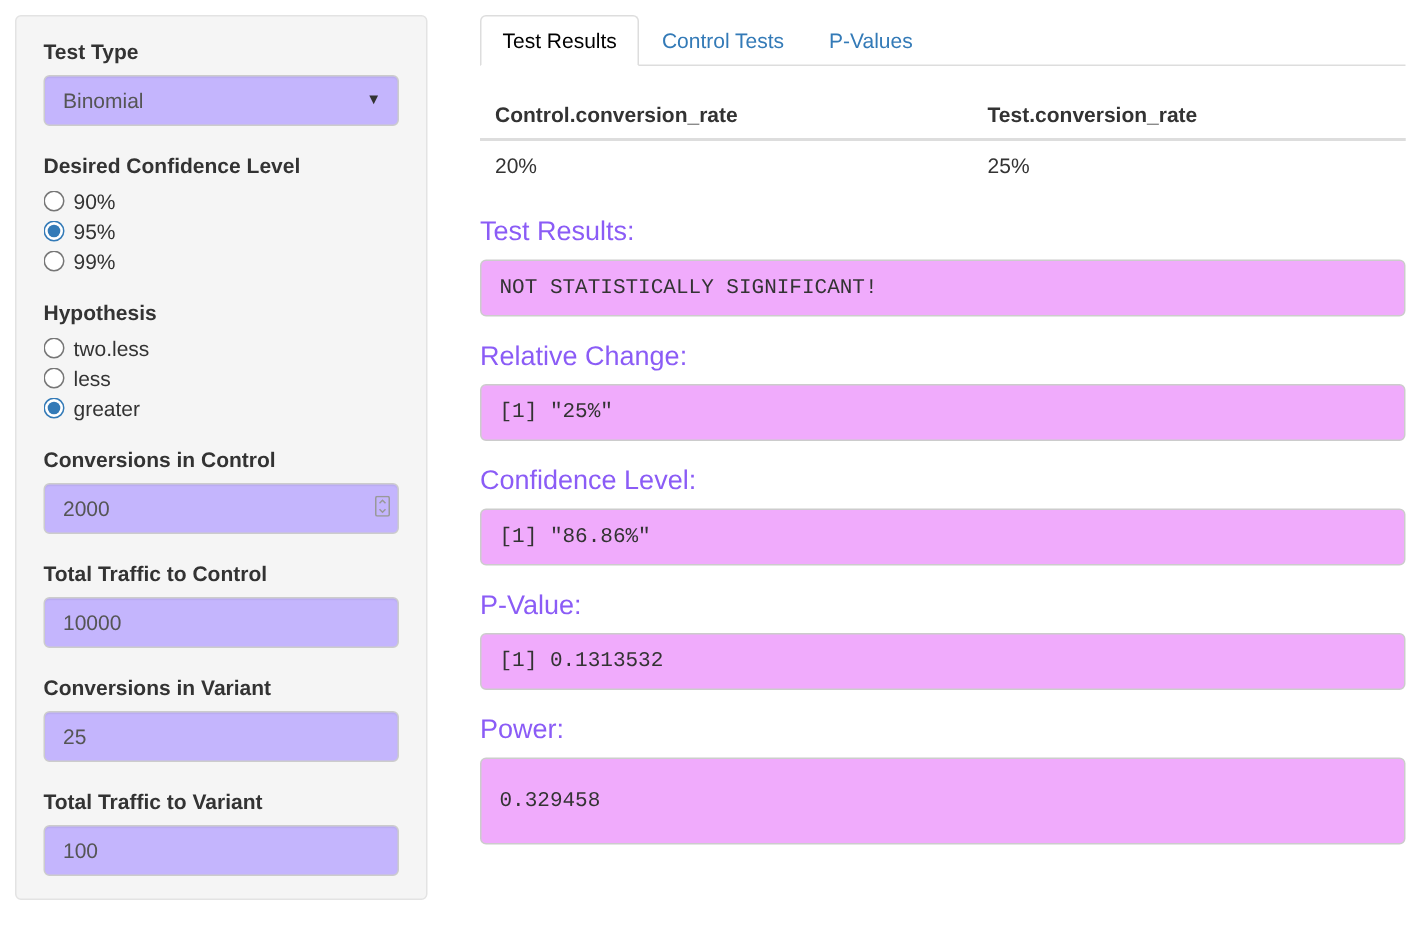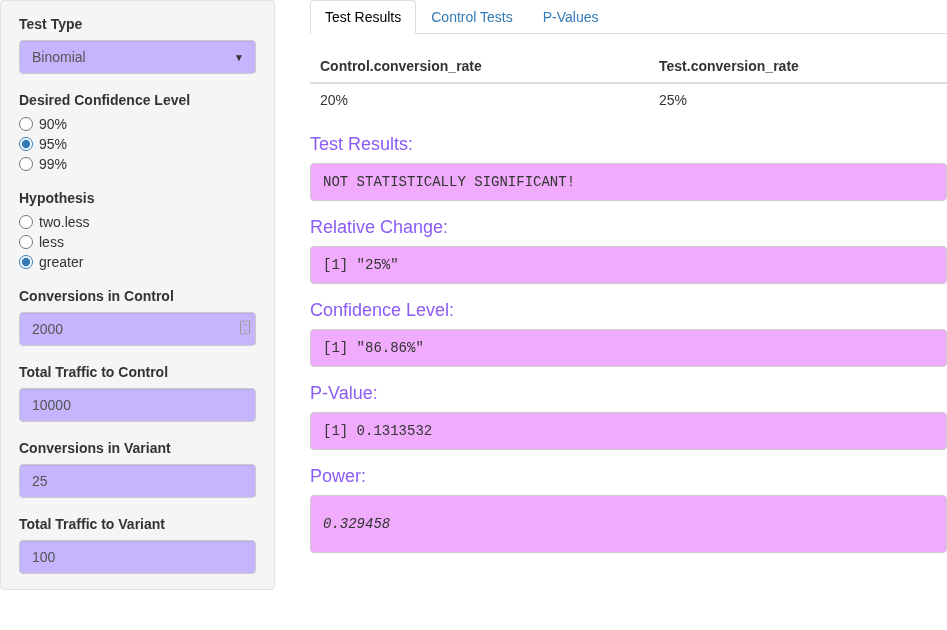--- a/index.html
+++ b/index.html
@@ -6,20 +6,21 @@
   body {
     margin: 0;
     font-family: "Helvetica Neue", Helvetica, Arial, sans-serif;
     font-size: 14px;
     color: #333;
     background: #fff;
     width: 947px;
   }
   .container {
     display: flex;
+    padding: 10px;
   }
   .sidebar {
     width: 275px;
     background: #f5f5f5;
     border: 1px solid #e3e3e3;
     border-radius: 4px;
     padding: 15px 18px;
     flex-shrink: 0;
   }
   .main {
@@ -246,16 +247,16 @@
     <h3 class="section-heading">Relative Change:</h3>
     <pre class="code-block">[1] "25%"</pre>
 
     <h3 class="section-heading">Confidence Level:</h3>
     <pre class="code-block">[1] "86.86%"</pre>
 
     <h3 class="section-heading">P-Value:</h3>
     <pre class="code-block">[1] 0.1313532</pre>
 
     <h3 class="section-heading">Power:</h3>
-    <pre class="code-block" style="padding:20px 12px;font-style:italic;">0.329458</pre>
+    <pre class="code-block" style="padding:20px 12px;">0.329458</pre>
 
   </div>
 </div>
 
 </body></html>

